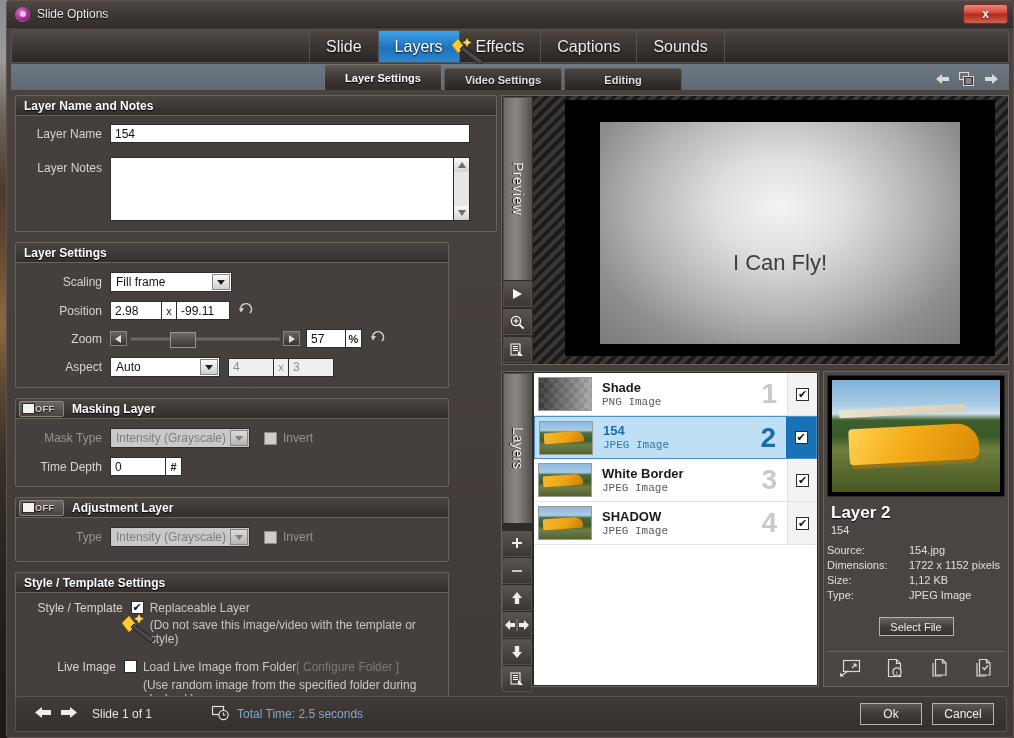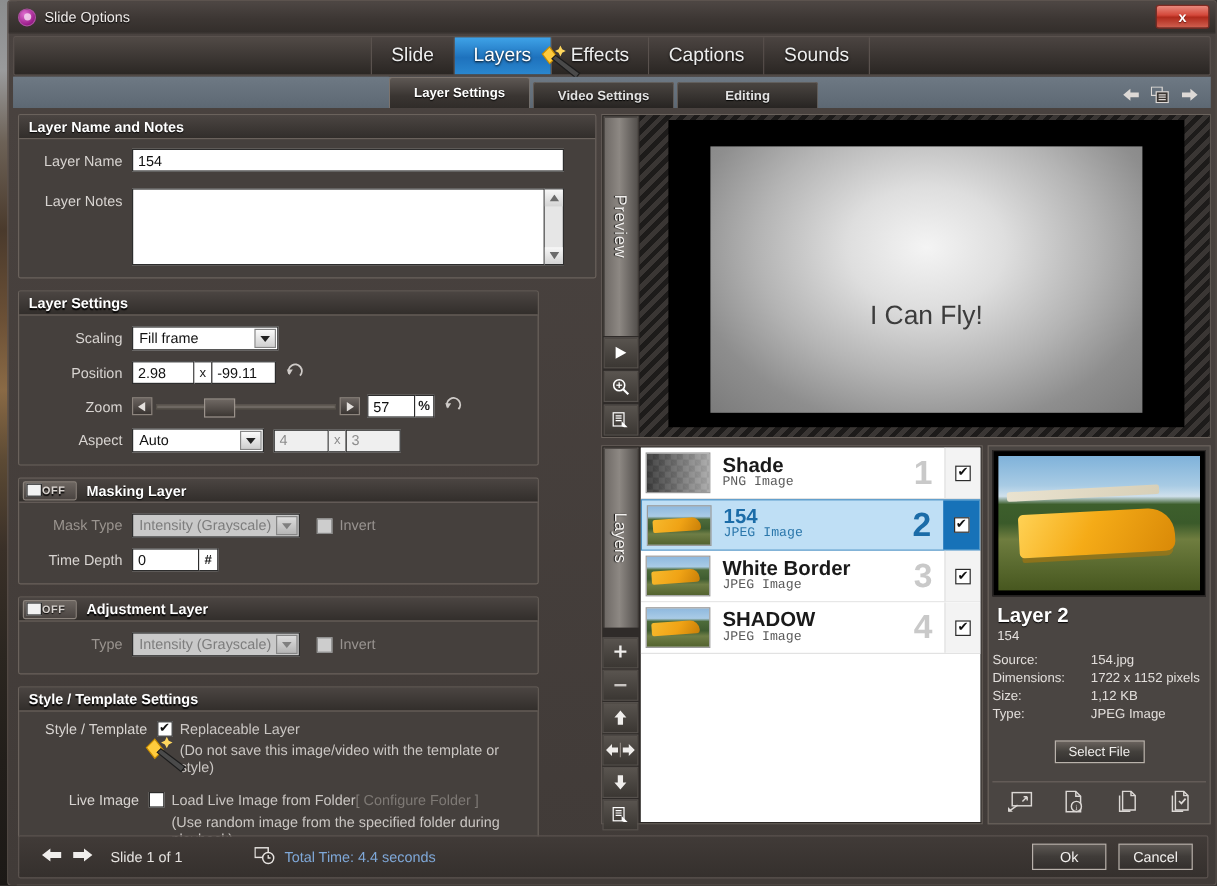--- a/index.html
+++ b/index.html
@@ -211,21 +211,21 @@
   }
   .railbtn { height:26px; margin:1px; background: linear-gradient(180deg,#59544f,#3b3733);
     border:1px solid #55504c; display:flex; align-items:center; justify-content:center;
     cursor:pointer; }
 
   #preview-stage { flex:1; position:relative; overflow:hidden;
     background-color:#272423;
     background-image: repeating-linear-gradient(135deg,#1d1b1a 0 4px,#3a3634 4px 8px);
   }
   #preview-inner {
-    position:absolute; left:24px; top:4px; width:430px; height:256px;
+    position:absolute; left:32px; top:4px; width:430px; height:256px;
     background:#000;
   }
   #preview-img {
     position:absolute; left:35px; top:22px; width:360px; height:222px;
     background: radial-gradient(ellipse at 50% 38%, #f4f4f4 0%, #dedede 26%,
                 #b4b4b4 55%, #8e8e8e 78%, #7b7b7b 100%);
   }
   #preview-caption {
     position:absolute; left:0; right:0; top:150px; text-align:center;
     font-size:22px; color:#3c3c3c;
@@ -267,21 +267,21 @@
   .layer-thumb.plane { background:
       linear-gradient(180deg,#8fb9de 0%,#a9cbe6 26%,#4d6b3a 34%,#3f5c30 58%,#6f7e46 72%,#53632f 100%);
   }
   .layer-thumb.plane::after{
     content:""; position:absolute; left:8%; top:34%; width:76%; height:34%;
     background: linear-gradient(120deg,#f6b92d 0%,#f0a315 55%,#c97f08 100%);
     border-radius:3px 14px 5px 3px;
     transform:rotate(-4deg);
   }
   .layer-texts { margin-left:10px; flex:1; }
-  .layer-name { font-size:17px; font-weight:bold; color:#1a1a1a; line-height:15px; }
+  .layer-name { font-size:13px; font-weight:bold; color:#1a1a1a; line-height:15px; }
   .layer-row.selected .layer-name { color:#1b6ca8; }
   .layer-type { font-size:11px; color:#5a5a5a; line-height:14px;font-family:Liberation Mono, monospace; }
   .layer-row.selected .layer-type { color:#2b77ab; }
   .layer-num { font-size:28px; font-weight:bold; color:#c9c9c9;
     padding-right:10px; line-height:30px; }
   .layer-row.selected .layer-num { color:#1b6ca8; }
   .layer-ck { width:30px; height:100%; display:flex; align-items:center;
     justify-content:center; background:#f3f3f3; border-left:1px solid #e2e2e2; }
   .layer-row.selected .layer-ck { background:#1772b8; border-left:none; }
 
@@ -798,21 +798,21 @@
     </div>
     <div id="slide-count">Slide 1 of 1</div>
     <div id="total-time-wrap">
       <span>
         <svg width="18" height="16" viewBox="0 0 18 16">
           <rect x="0.5" y="1.5" width="11" height="8" fill="none" stroke="#e6e3e0" stroke-width="1.2"></rect>
           <circle cx="11.5" cy="10" r="4.6" fill="#35302d" stroke="#e6e3e0" stroke-width="1.2"></circle>
           <path d="M11.5 7.4 v2.6 h2" fill="none" stroke="#e6e3e0" stroke-width="1.1"></path>
         </svg>
       </span>
-      <span id="total-time">Total Time: 4.4 seconds</span>
+      <span id="total-time">Total Time: 2.5 seconds</span>
     </div>
     <div id="okcancel">
       <div class="dlgbtn">Ok</div>
       <div class="dlgbtn">Cancel</div>
     </div>
   </div>
 
 </div>
 
 </body></html>

